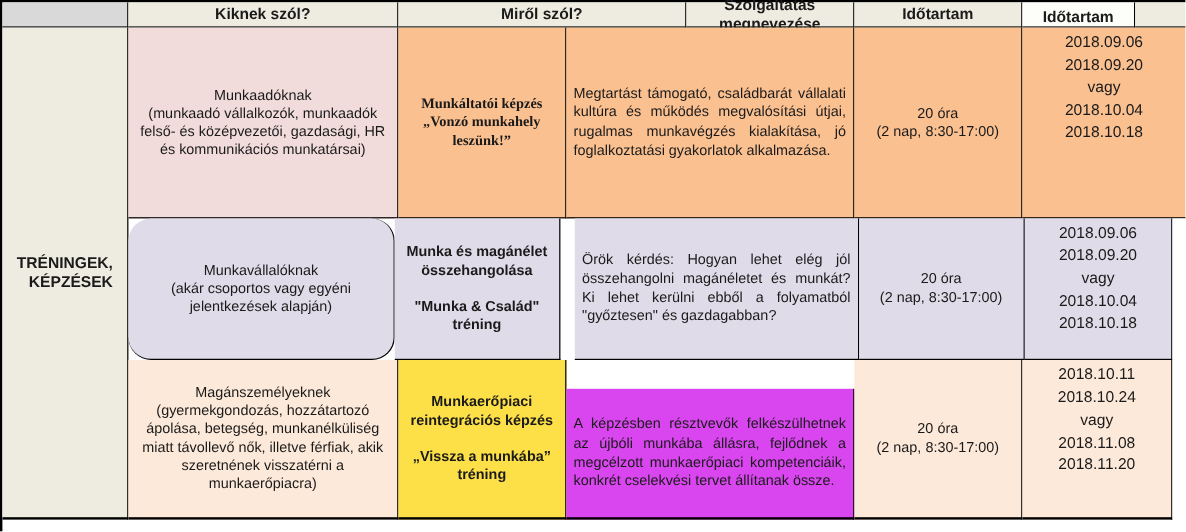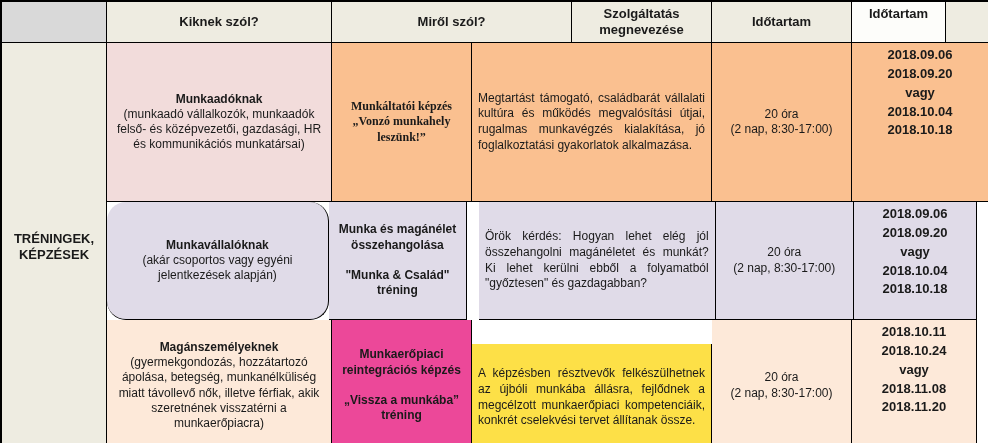--- a/index.html
+++ b/index.html
@@ -1,70 +1,70 @@
 <!DOCTYPE html>
 <html><head>
 <meta charset="utf-8">
 <style>
   * { box-sizing: border-box; margin: 0; padding: 0; }
   html, body { width: 988px; height: 443px; overflow: hidden; background: #fff; }
   body { font-family: "Liberation Sans", sans-serif; color: #1a1a1a; }
 
   .table { width: 988px; height: 443px; border-top: 2px solid #000; border-left: 2px solid #000; }
 
-  .hrow { display: flex; height: 41px; }
+  .hrow { display: flex; height: 21px; }
   .body { display: flex; height: 410px; }
   .rows { display: flex; flex-direction: column; width: 881px; }
   .row { display: flex; }
   .row.r1 { height: 159px; }
   .row.r2 { height: 118px; }
   .row.r3 { height: 133px; }
 
   .cell {
     border-right: 1px solid #000;
     border-bottom: 1px solid #000;
     display: flex; flex-direction: column;
     justify-content: center; align-items: center;
     text-align: center;
     padding: 2px 5px;
     line-height: 1.27;
     font-size: 12px;
   }
 
-  .w-cat  { width: 105px; }
+  .w-cat  { width: 105px; text-align: right; }
   .w-aud  { width: 225px; }
   .w-srv  { width: 140px; }
   .w-abt  { width: 240px; }
   .w-dur  { width: 140px; }
   .w-dath { width: 94px;  }
   .w-sliv { width: 42px;  }
   .w-dat1 { width: 136px; }
   .w-dat23{ width: 125px; }
   .w-gap  { width: 11px;  }
 
   .h { font-weight: bold; font-size: 13px; }
   .h.top { justify-content: flex-start; padding-top: 4px; }
   .h.noright { border-right: none; }
 
   .category { font-weight: bold; font-size: 13px; white-space: pre-line; border-bottom-width: 2px; }
 
-  .aud-title { font-weight: bold; }
+  .aud-title { font-weight: normal; }
   .service { font-weight: bold; white-space: pre-line; }
 
   .about {
     text-align: justify; align-items: flex-end;
     padding: 4px 6px; line-height: 1.3;
   }
   .about p { text-align: justify; text-align-last: left; width: 100%; }
 
   .duration { white-space: pre-line; }
 
   .dates {
     justify-content: flex-start; padding-top: 3px;
-    font-weight: bold; font-size: 13px; line-height: 1.45;
+    font-weight: normal; font-size: 13px; line-height: 1.45;
     white-space: pre-line;
   }
   .dates.noright { border-right: none; }
 
   .gap { border: none; background: #fff; padding: 0; }
   .r3 .cell { border-bottom-width: 2px; }
   .r3 .gap { border-bottom: none; }
 </style>
 </head>
 <body>
@@ -130,26 +130,26 @@
 2018.10.04
 2018.10.18</div>
         <div class="cell gap w-gap"></div>
       </div>
 
       <div class="row r3">
         <div class="cell w-aud" style="background-color: rgb(253, 233, 217);">
           <div class="aud-title">Magánszemélyeknek</div>
           <div>(gyermekgondozás, hozzátartozó ápolása, betegség, munkanélküliség miatt távollevő nők, illetve férfiak, akik szeretnének visszatérni a munkaerőpiacra)</div>
         </div>
-        <div class="cell service w-srv" style="background-color: #ec4899;">Munkaerőpiaci
+        <div class="cell service w-srv" style="background-color: #fde047;">Munkaerőpiaci
 reintegrációs képzés
 
 „Vissza a munkába”
 tréning</div>
-        <div class="cell about w-abt" style="background-color: #fde047; margin-top: 24px;">
+        <div class="cell about w-abt" style="background-color: #d946ef; margin-top: 24px;">
           <p>A képzésben résztvevők felkészülhetnek az újbóli munkába állásra, fejlődnek a megcélzott munkaerőpiaci kompetenciáik, konkrét cselekvési tervet állítanak össze.</p>
         </div>
         <div class="cell duration w-dur" style="background-color: rgb(253, 233, 217);">20 óra
 (2 nap, 8:30-17:00)</div>
         <div class="cell dates w-dat23" style="background-color: rgb(253, 233, 217);">2018.10.11
 2018.10.24
 vagy
 2018.11.08
 2018.11.20</div>
         <div class="cell gap w-gap"></div>

